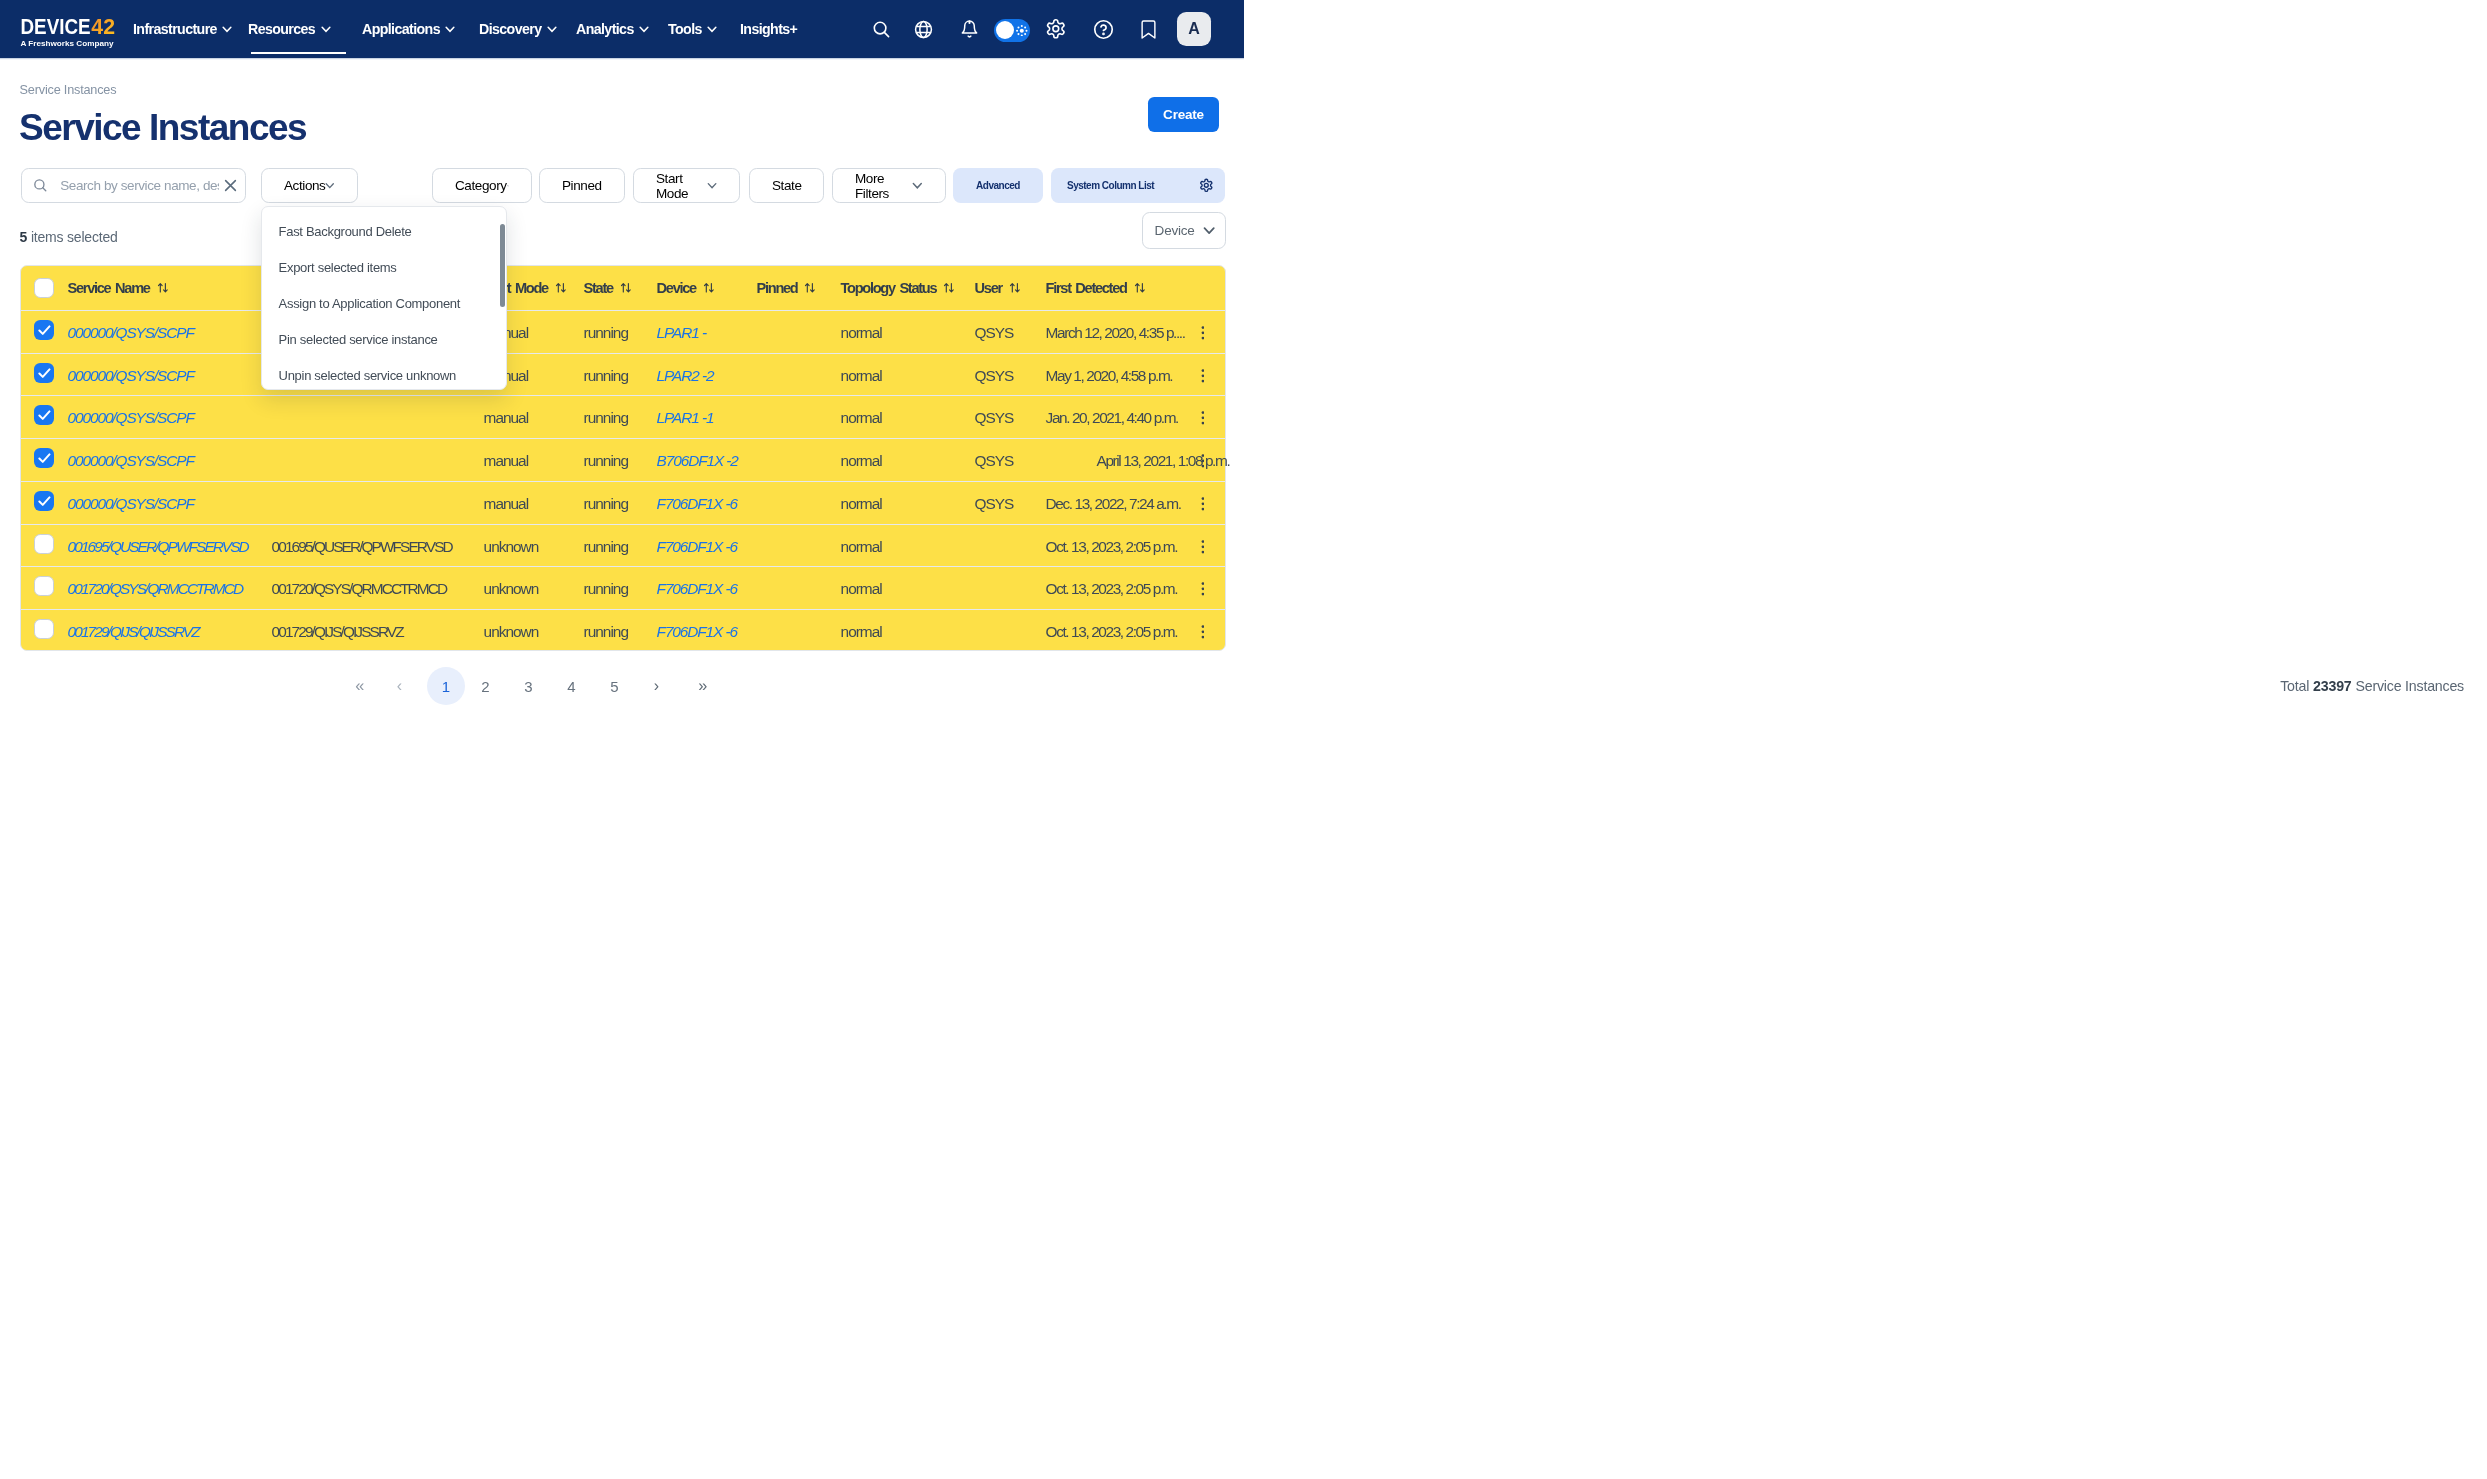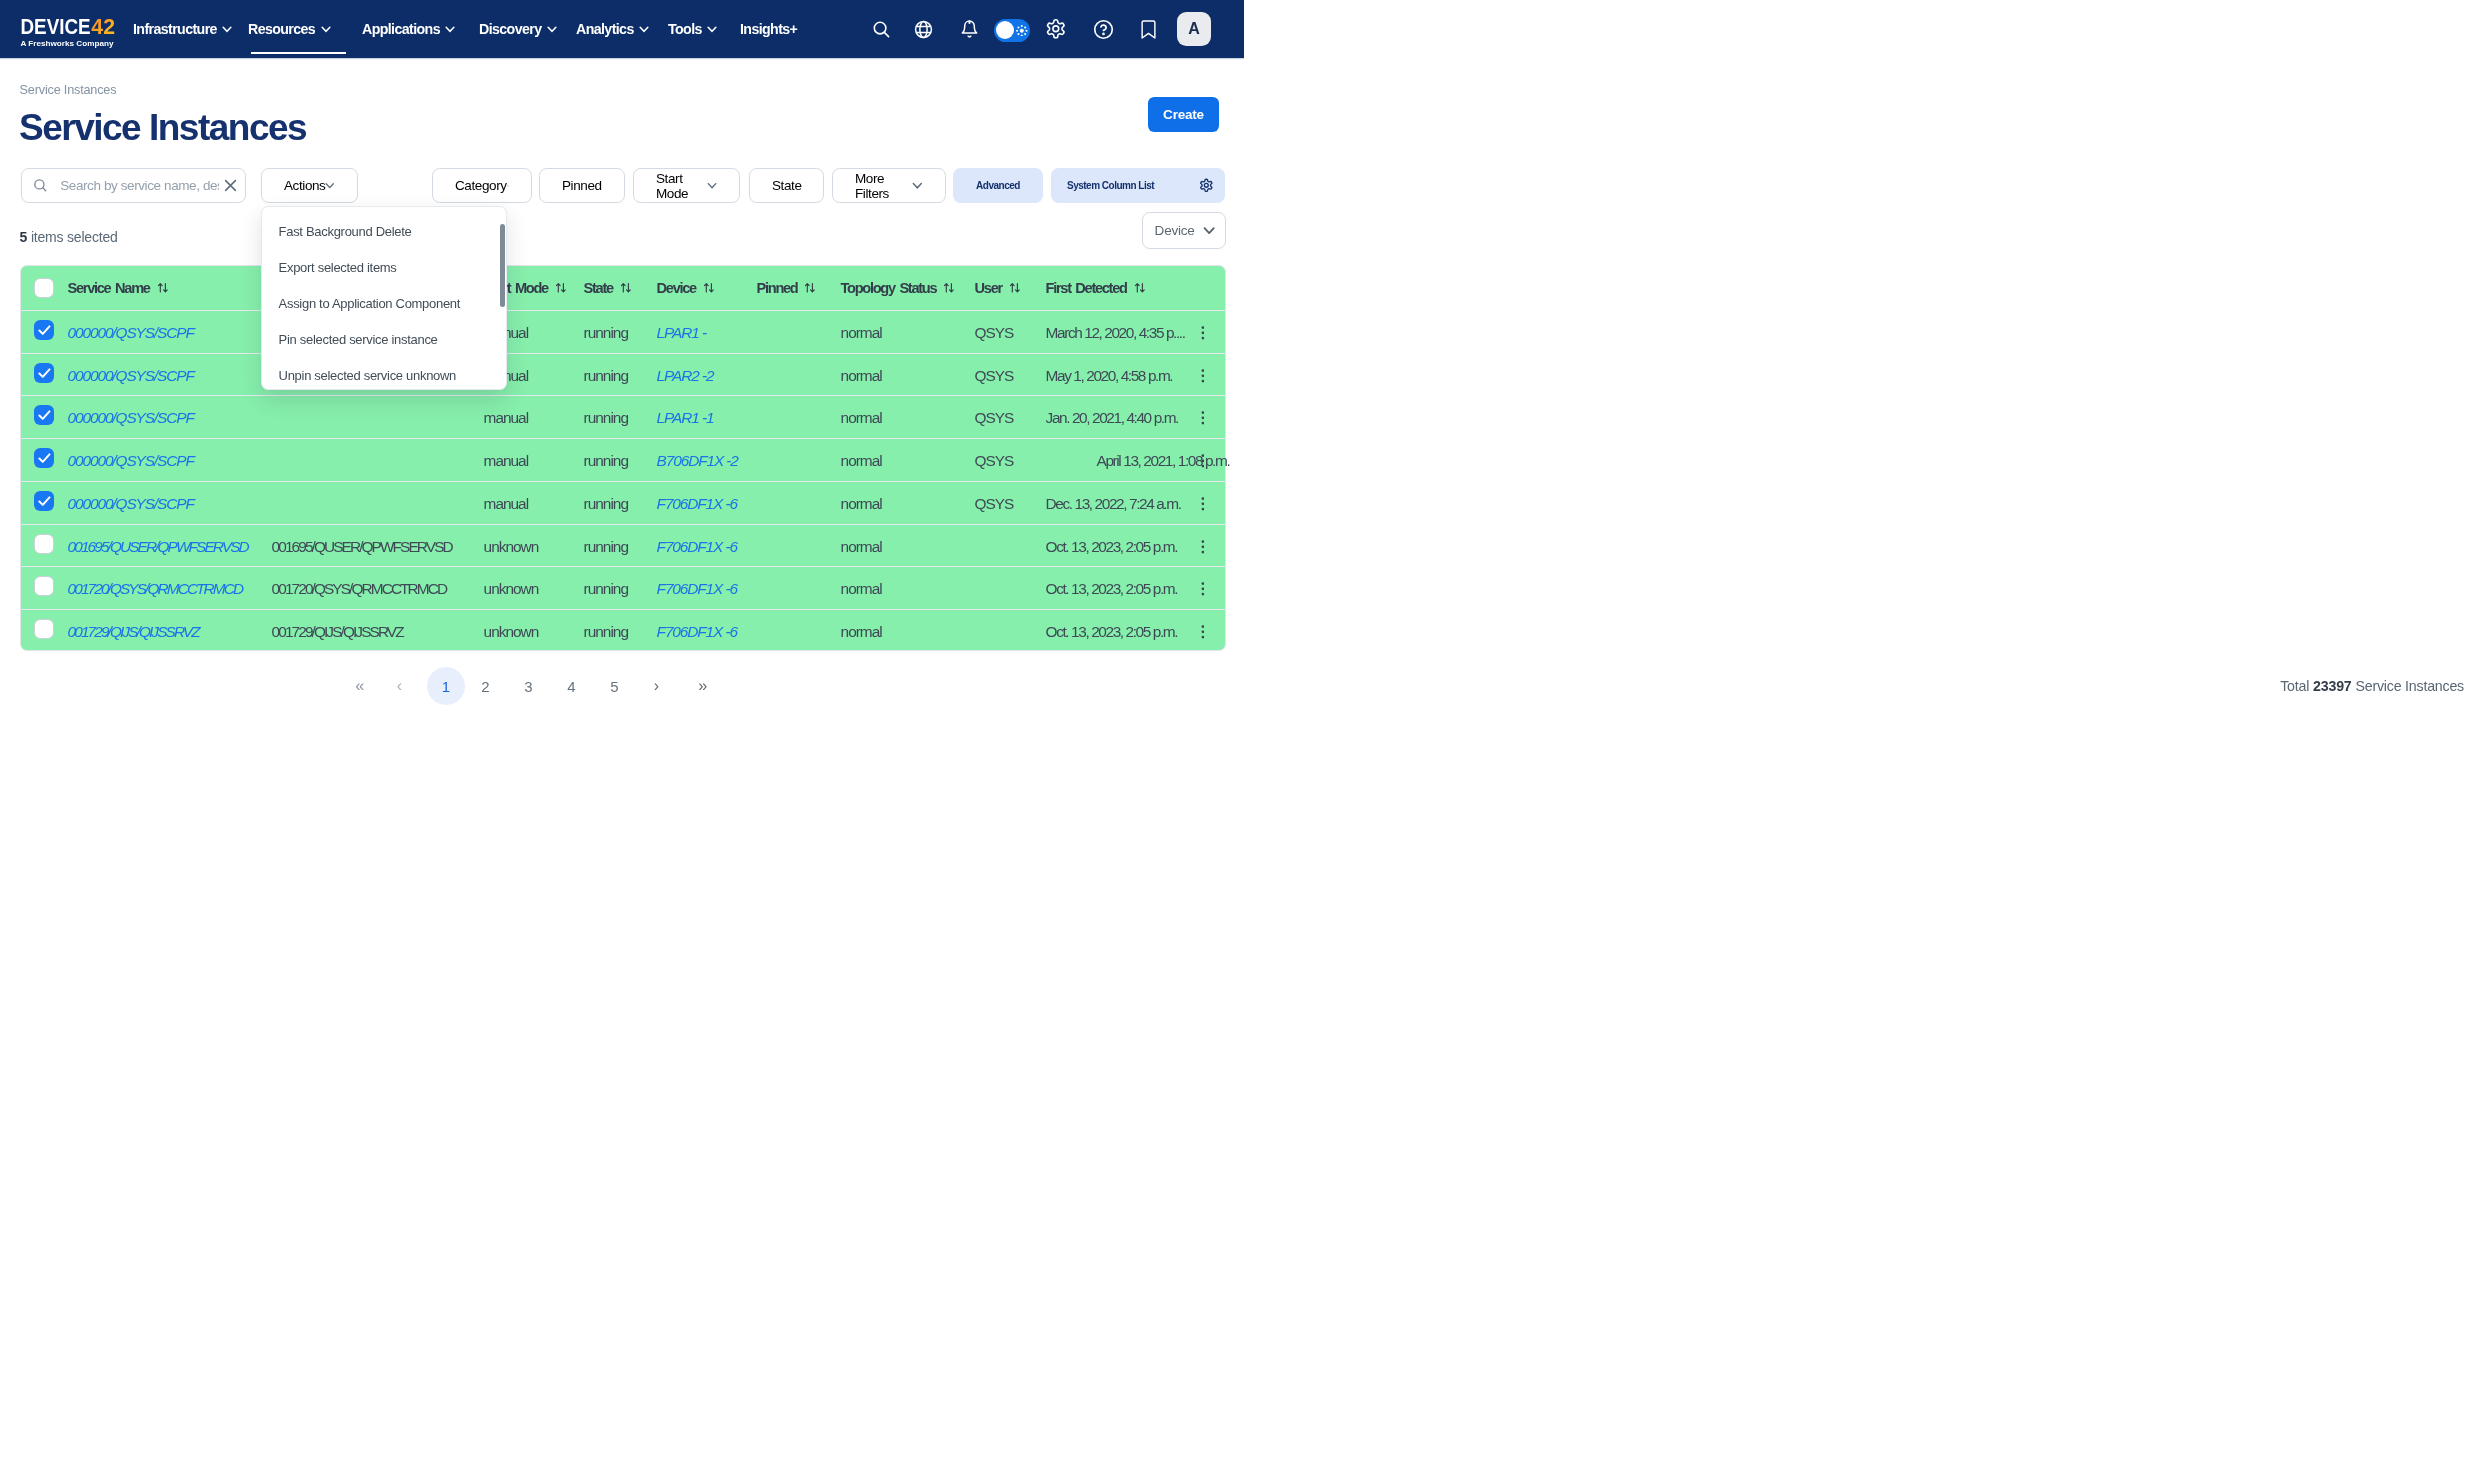--- a/index.html
+++ b/index.html
@@ -28,21 +28,21 @@
   display:flex; align-items:center; justify-content:center; font-size:10px; font-weight:700;
   color:#14316e; letter-spacing:-0.5px; }
 
 #selinfo { position:absolute; left:19.6px; top:229px; font-size:14px; color:#5b6876; letter-spacing:-0.2px; }
 #selinfo b { color:#2d3946; }
 #deviceSel { position:absolute; left:1142px; top:212px; width:84px; height:37px;
   border:1.2px solid #d4dae1; border-radius:7.7px; background:#fff; display:flex; align-items:center;
   justify-content:space-between; padding:0 10px 0 11.6px; font-size:13.5px; color:#5b6670; letter-spacing:-0.2px; }
 
 #tbl { position:absolute; left:19.6px; top:265px; width:1206px; height:386px;
-  border:1.2px solid #e2e6ea; border-radius:7px; background:#86efac; }
+  border:1.2px solid #e2e6ea; border-radius:7px; background:#fde047; }
 .hrow { position:absolute; left:0; top:0; width:100%; height:44px; }
 .hcell { position:absolute; top:0; height:44px; display:flex; align-items:center;
   font-size:14.6px; font-weight:700; color:#333e4b; letter-spacing:-1.3px; word-spacing:1.9px; white-space:nowrap; }
 .hcell svg { margin-left:7px; }
 .trow { position:absolute; left:0; width:100%; height:43px; border-top:1.2px solid #e6e9ed; }
 .tcell { position:absolute; top:0; height:43px; display:flex; align-items:center;
   font-size:15.4px; color:#3e4955; letter-spacing:-1px; white-space:nowrap; }
 .tcell.link { color:#1a73e8; letter-spacing:-1.1px;font-style:italic; }
 .tcell.tight { letter-spacing:-1.9px; }
 .tcell.date { letter-spacing:-1.4px; }

